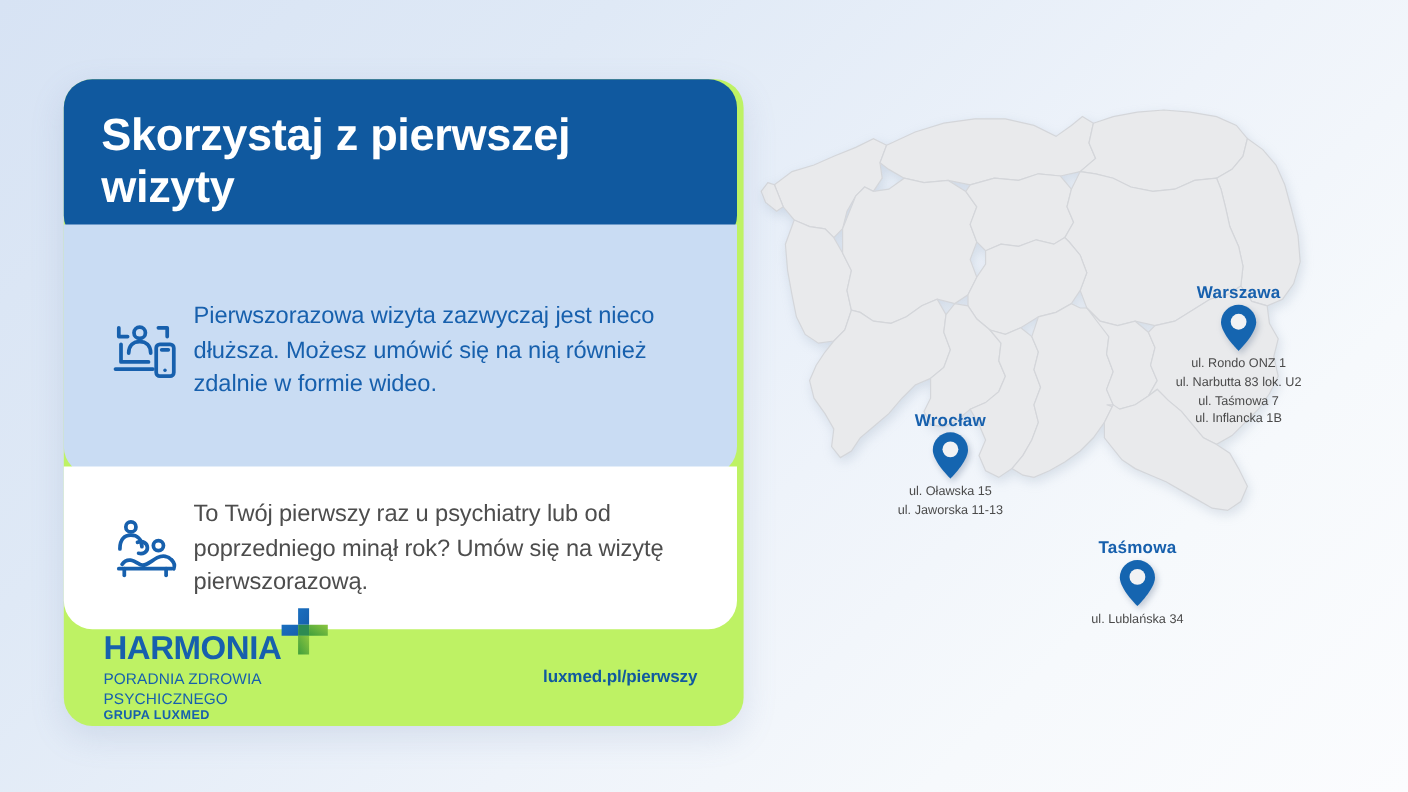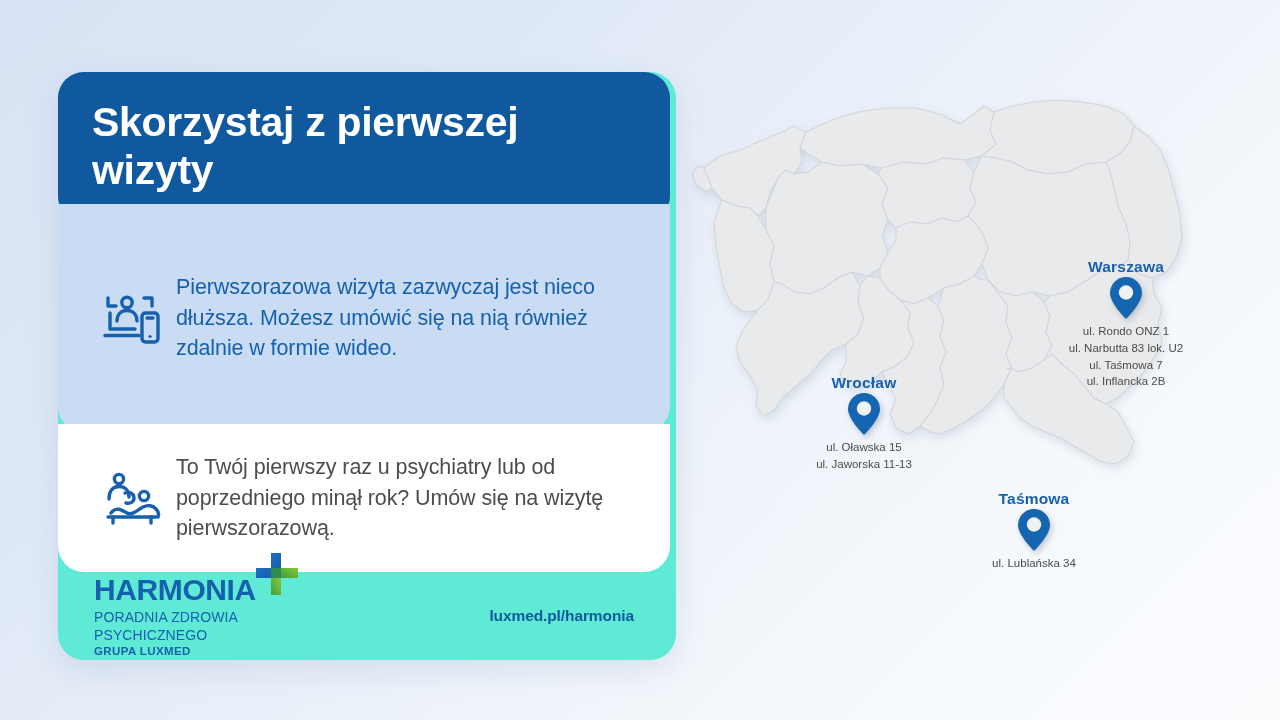--- a/index.html
+++ b/index.html
@@ -53,21 +53,21 @@
   #wroclaw-group .addr-list { font-size: 11.5px; }
   #krakow-group { left: 258px; top: 490px; width: 200px; }
   #krakow-group .city-name { font-size: 15.5px; }
   #krakow-group .addr-list { font-size: 11.5px; }
 
   
   #promo-card {
     position: absolute;
     left: 58px; top: 72px;
     width: 618px; height: 588px;
-    background: #5eead4;
+    background: #bef264;
     border-radius: 26px;
     box-shadow: 0 10px 30px rgba(110,135,175,0.18);
   }
   #card-header {
     position: absolute;
     left: 0; top: 0;
     width: 612px; height: 150px;
     background: #10599f;
     border-radius: 26px;
     display: flex; align-items: center;
@@ -198,21 +198,21 @@
     <div class="pin-wrap">
       <svg class="pin" width="34" height="44" viewBox="0 0 34 44">
         <path d="M17 1 C8.2 1 1 8.2 1 17 C1 27.5 17 43 17 43 C17 43 33 27.5 33 17 C33 8.2 25.8 1 17 1 Z" fill="#1565b0"></path>
         <circle cx="17" cy="16.5" r="7.2" fill="#f1f2f4"></circle>
       </svg>
     </div>
     <div class="addr-list">
       <div>ul. Rondo ONZ 1</div>
       <div>ul. Narbutta 83 lok. U2</div>
       <div>ul. Taśmowa 7</div>
-      <div>ul. Inflancka 2B</div>
+      <div>ul. Inflancka 1B</div>
     </div>
   </div>
 
   <div class="city-group" id="wroclaw-group">
     <div class="city-name">Wrocław</div>
     <div class="pin-wrap">
       <svg class="pin" width="34" height="44" viewBox="0 0 34 44">
         <path d="M17 1 C8.2 1 1 8.2 1 17 C1 27.5 17 43 17 43 C17 43 33 27.5 33 17 C33 8.2 25.8 1 17 1 Z" fill="#1565b0"></path>
         <circle cx="17" cy="16.5" r="7.2" fill="#f1f2f4"></circle>
       </svg>
@@ -302,15 +302,15 @@
             </linearGradient>
           </defs>
           <path d="M17 2 L27 2 L27 17 L17 17 Z" fill="url(#gblue)"></path>
           <path d="M2 17 L17 17 L17 27 L2 27 Z" fill="url(#gblue)"></path>
           <path d="M27 17 L44 17 L44 27 L27 27 Z" fill="url(#ggreen)"></path>
           <path d="M17 27 L27 27 L27 44 L17 44 Z" fill="url(#ggreen)"></path>
           <path d="M17 17 L27 17 L27 27 L17 27 Z" fill="#2e8b52"></path>
         </svg>
       </div>
     </div>
-    <div id="footer-url">luxmed.pl/harmonia</div>
+    <div id="footer-url">luxmed.pl/pierwszy</div>
   </div>
 </div>
 
 </body></html>

